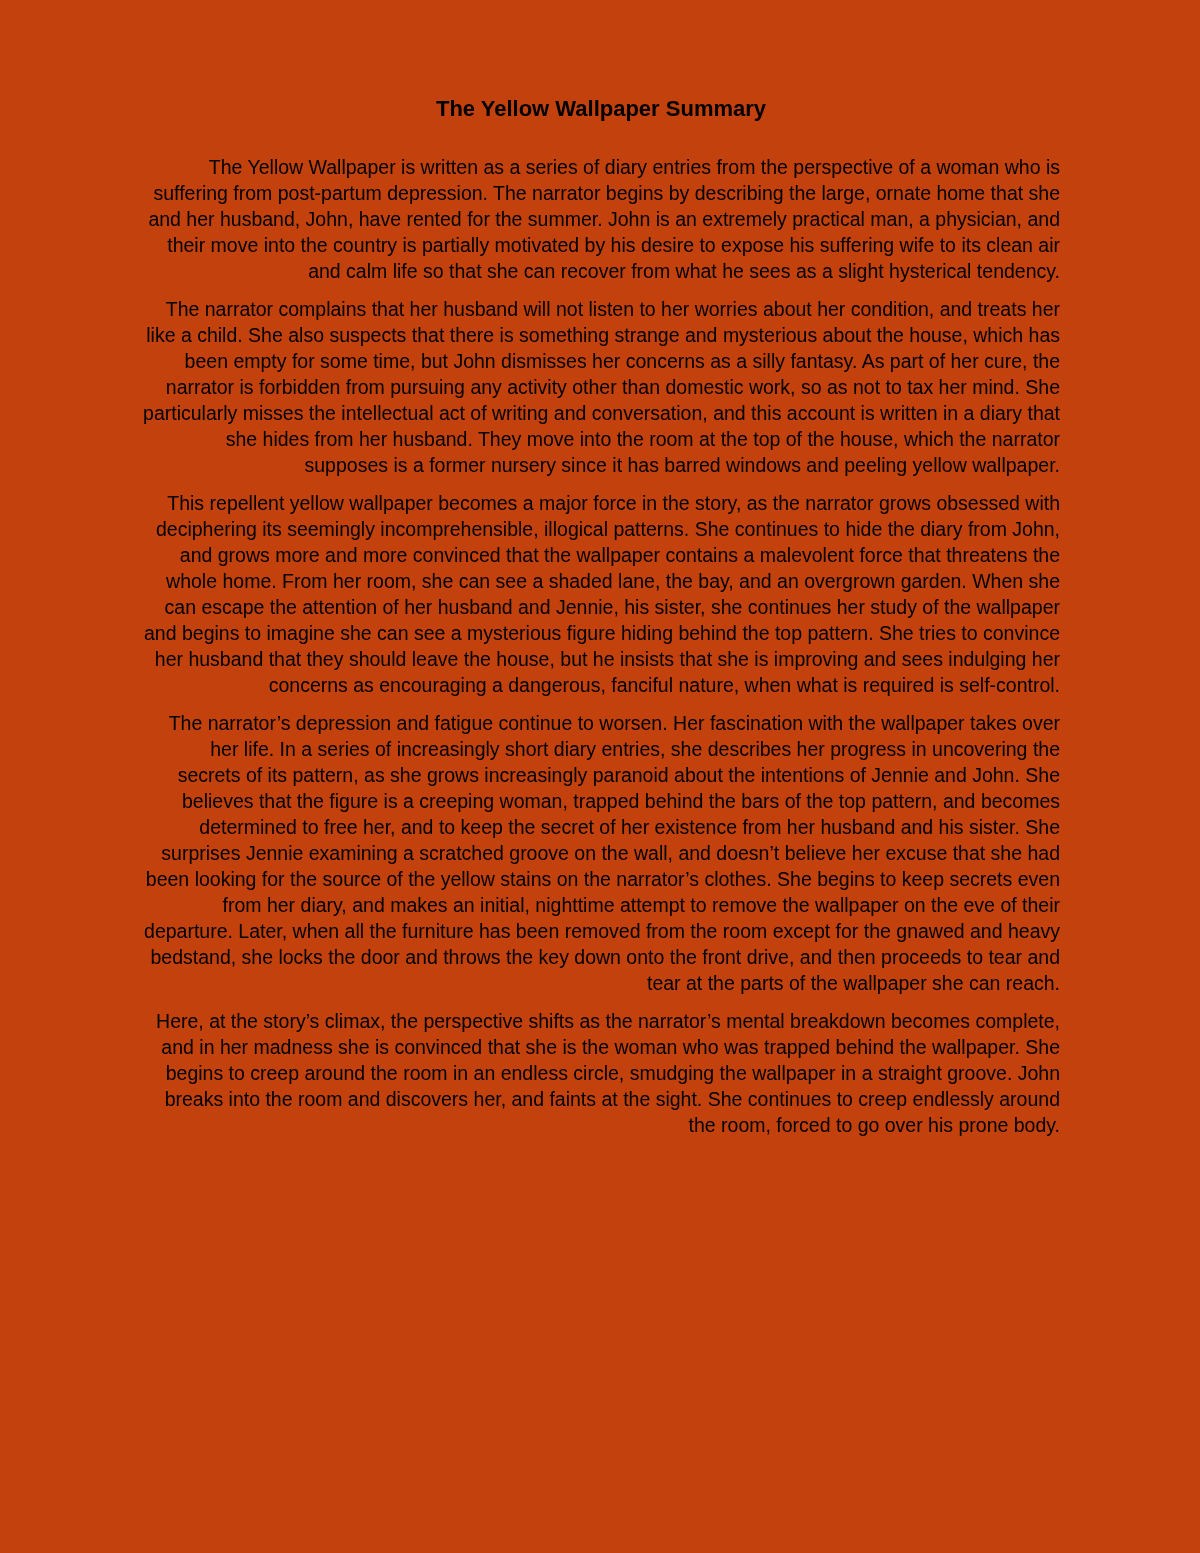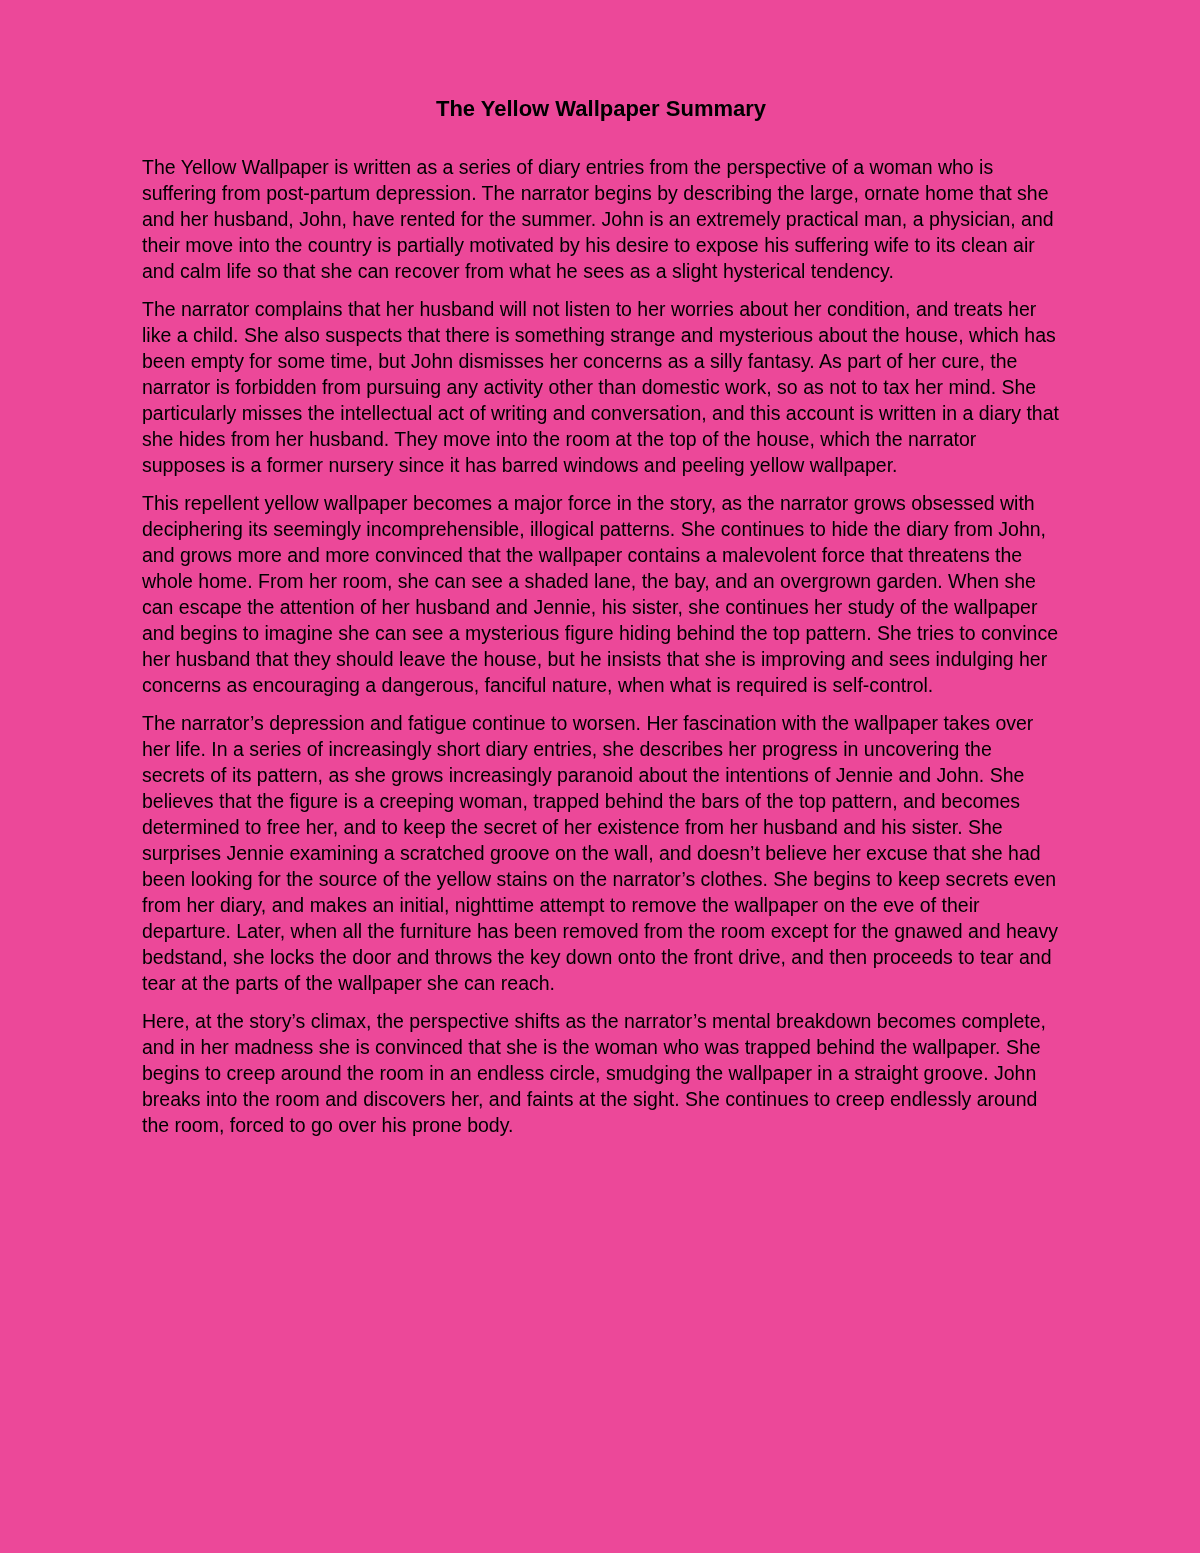--- a/index.html
+++ b/index.html
@@ -12,37 +12,37 @@
     background: #ffffff;
     font-family: "Liberation Sans", sans-serif;
     color: #000000;
     overflow: hidden;
   }
   .page {
     box-sizing: border-box;
     width: 1200px;
     height: 1553px;
     padding: 94px 140px 0 142px;
-    background: #ec4899;
+    background: #c2410c;
   }
   .doc-title {
     margin: 0 0 30px 0;
     font-size: 22px;
     line-height: 30px;
     font-weight: bold;
     text-align: center;
     color: #000000;
   }
   .doc-paragraph {
     margin: 0 0 12px 0;
     width: 918px;
     font-size: 19.5px;
     line-height: 26px;
     font-weight: normal;
-    text-align: left;
+    text-align: right;
     color: #000000;
     letter-spacing: 0;
     word-spacing: 0;
   }
 </style>
 </head>
 <body>
 
 <div class="page">
   <h1 class="doc-title">The Yellow Wallpaper Summary</h1>

